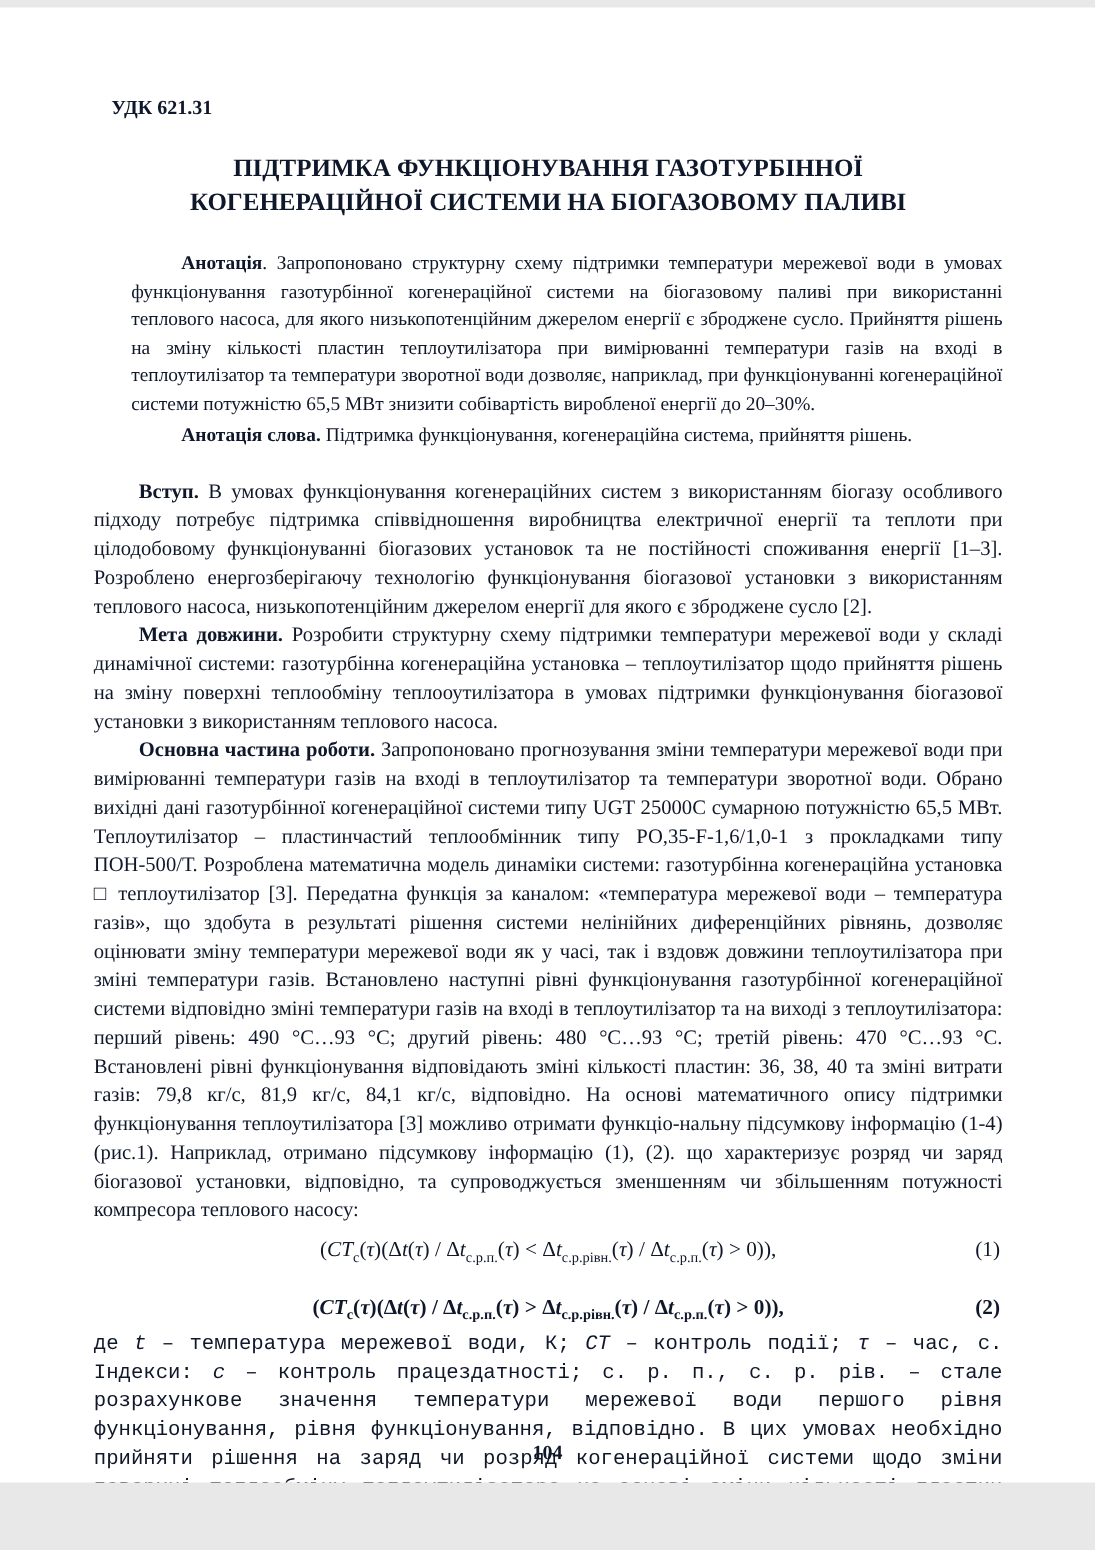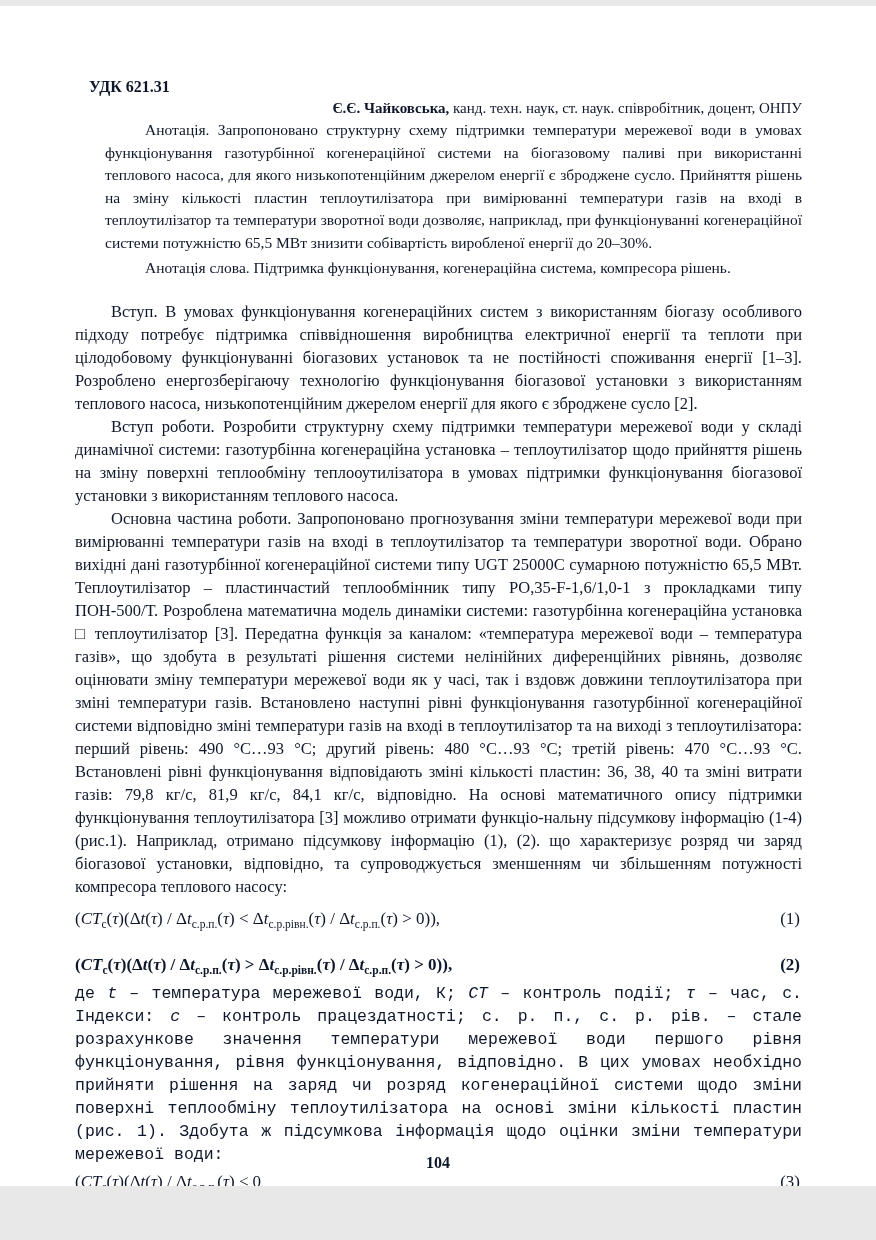--- a/index.html
+++ b/index.html
@@ -45,34 +45,35 @@
     width: 697px;
     font-size: 15.5px;
     line-height: 22.5px;
   }
   .abstract p {
     margin: 0;
     text-align: justify;
     text-indent: 40px;
   }
   .abstract .keywords { margin-top: 3px; text-align: left; }
-  .bold { font-weight: normal; }
+  .bold { font-weight: bold; }
   .bodytext {
     margin-top: 20px;
     font-size: 16.5px;
     line-height: 23px;
   }
   .bodytext p {
     margin: 0;
     text-align: justify;
   }
   .bodytext p.lead { text-indent: 36px; }
   .bodytext p.noindent { text-indent: 0; font-family: Liberation Mono, monospace; }
   .formula-row {
     position: relative;
+    text-align: center;
     font-size: 17px;
     line-height: 24px;
   }
   .formula-row.f1 { margin: 9px 0 0 0; }
   .formula-row.f2 { margin: 22px 0 5px 0; font-weight: bold; }
   .formula-row.f3 { margin: 4px 0 4px 0; }
   .formula-num { position: absolute; right: 2px; top: 0; }
   .formula-body sub {
     font-size: 11.5px;
     line-height: 0;
@@ -88,35 +89,36 @@
   }
 </style>
 </head>
 <body>
 
 <div class="page">
   <div class="content">
 
     <div class="udc">УДК 621.31</div>
 
-    <div class="author-line">
-      <span class="author-name">Є.Є. Чайковська,</span><span> канд. техн. наук, ст. наук. співробітник, доцент, ОНПУ</span>
-    </div>
 
+    <h1 class="title">
+      <span>ПІДТРИМКА ФУНКЦІОНУВАННЯ ГАЗОТУРБІННОЇ</span><br>
+      <span>КОГЕНЕРАЦІЙНОЇ СИСТЕМИ НА БІОГАЗОВОМУ ПАЛИВІ</span>
+    </h1>
 
     <div class="abstract">
       <p><span class="bold">Анотація</span><span>. Запропоновано структурну схему  підтримки температури мережевої води в умовах функціонування газотурбінної когенераційної системи на біогазовому паливі при використанні теплового насоса, для якого низькопотенційним джерелом енергії є зброджене сусло. Прийняття рішень  на зміну кількості пластин теплоутилізатора при вимірюванні температури газів на вході в теплоутилізатор та  температури зворотної води дозволяє,  наприклад,  при функціонуванні когенераційної системи  потужністю 65,5 МВт  знизити собівартість виробленої  енергії  до  20–30%.</span></p>
-      <p class="keywords"><span class="bold">Анотація слова.</span><span>  Підтримка функціонування, когенераційна  система, компресора рішень.</span></p>
+      <p class="keywords"><span class="bold">Анотація слова.</span><span>  Підтримка функціонування, когенераційна  система, прийняття рішень.</span></p>
     </div>
 
     <div class="bodytext">
 
       <p class="lead"><span class="bold">Вступ.</span><span> В умовах функціонування когенераційних систем з використанням біогазу особливого підходу потребує підтримка співвідношення виробництва електричної енергії та теплоти при цілодобовому функціонуванні біогазових установок та не постійності споживання енергії [1–3]. Розроблено енергозберігаючу технологію функціонування біогазової установки з використанням теплового насоса, низькопотенційним джерелом енергії для якого є зброджене сусло [2].</span></p>
 
-      <p class="lead"><span class="bold">Вступ роботи.</span><span>  Розробити структурну схему підтримки температури мережевої води  у складі динамічної системи:  газотурбінна когенераційна установка – теплоутилізатор щодо прийняття рішень на зміну поверхні теплообміну теплооутилізатора в умовах підтримки функціонування біогазової установки з використанням теплового насоса.</span></p>
+      <p class="lead"><span class="bold">Мета довжини.</span><span>  Розробити структурну схему підтримки температури мережевої води  у складі динамічної системи:  газотурбінна когенераційна установка – теплоутилізатор щодо прийняття рішень на зміну поверхні теплообміну теплооутилізатора в умовах підтримки функціонування біогазової установки з використанням теплового насоса.</span></p>
 
       <p class="lead"><span class="bold">Основна частина роботи.</span><span> Запропоновано прогнозування зміни температури мережевої води при вимірюванні температури газів на вході в теплоутилізатор та температури зворотної води. Обрано вихідні дані газотурбінної когенераційної системи типу UGT 25000C сумарною потужністю 65,5 МВт. Теплоутилізатор – пластинчастий теплообмінник типу РО,35-F-1,6/1,0-1 з прокладками типу ПОН-500/Т.  Розроблена математична модель динаміки системи: газотурбінна когенераційна установка  □  теплоутилізатор [3]. Передатна функція за каналом: «температура мережевої води – температура газів», що здобута в результаті рішення системи нелінійних диференційних рівнянь, дозволяє оцінювати  зміну температури мережевої води як у часі, так і вздовж довжини теплоутилізатора  при зміні температури газів. Встановлено наступні рівні функціонування газотурбінної когенераційної системи відповідно зміні температури газів на вході в теплоутилізатор та на виході з теплоутилізатора: перший рівень: 490 °С…93 °С; другий рівень: 480 °С…93 °С; третій рівень: 470 °С…93 °С. Встановлені рівні функціонування відповідають зміні кількості пластин: 36, 38, 40 та зміні витрати газів: 79,8 кг/с, 81,9 кг/с, 84,1 кг/с, відповідно. На основі математичного опису підтримки функціонування теплоутилізатора [3] можливо отримати функціо-нальну підсумкову інформацію (1-4) (рис.1). Наприклад, отримано підсумкову  інформацію  (1), (2). що  характеризує  розряд чи заряд  біогазової установки, відповідно,  та  супроводжується зменшенням чи збільшенням потужності компресора теплового насосу:</span></p>
 
       <div class="formula-row f1">
         <span class="formula-body"><span>(</span><span style="font-style: italic;">CT</span><sub>с</sub><span>(</span><span style="font-style: italic;">τ</span><span>)(Δ</span><span style="font-style: italic;">t</span><span>(</span><span style="font-style: italic;">τ</span><span>) / Δ</span><span style="font-style: italic;">t</span><sub>с.р.п.</sub><span>(</span><span style="font-style: italic;">τ</span><span>) &lt; Δ</span><span style="font-style: italic;">t</span><sub>с.р.рівн.</sub><span>(</span><span style="font-style: italic;">τ</span><span>) / Δ</span><span style="font-style: italic;">t</span><sub>с.р.п.</sub><span>(</span><span style="font-style: italic;">τ</span><span>) &gt; 0)),</span></span>
         <span class="formula-num">(1)</span>
       </div>
 
       <div class="formula-row f2">
         <span class="formula-body"><span>(</span><span style="font-style: italic;">CT</span><sub>с</sub><span>(</span><span style="font-style: italic;">τ</span><span>)(Δ</span><span style="font-style: italic;">t</span><span>(</span><span style="font-style: italic;">τ</span><span>) / Δ</span><span style="font-style: italic;">t</span><sub>с.р.п.</sub><span>(</span><span style="font-style: italic;">τ</span><span>) &gt; Δ</span><span style="font-style: italic;">t</span><sub>с.р.рівн.</sub><span>(</span><span style="font-style: italic;">τ</span><span>) / Δ</span><span style="font-style: italic;">t</span><sub>с.р.п.</sub><span>(</span><span style="font-style: italic;">τ</span><span>) &gt; 0)),</span></span>

